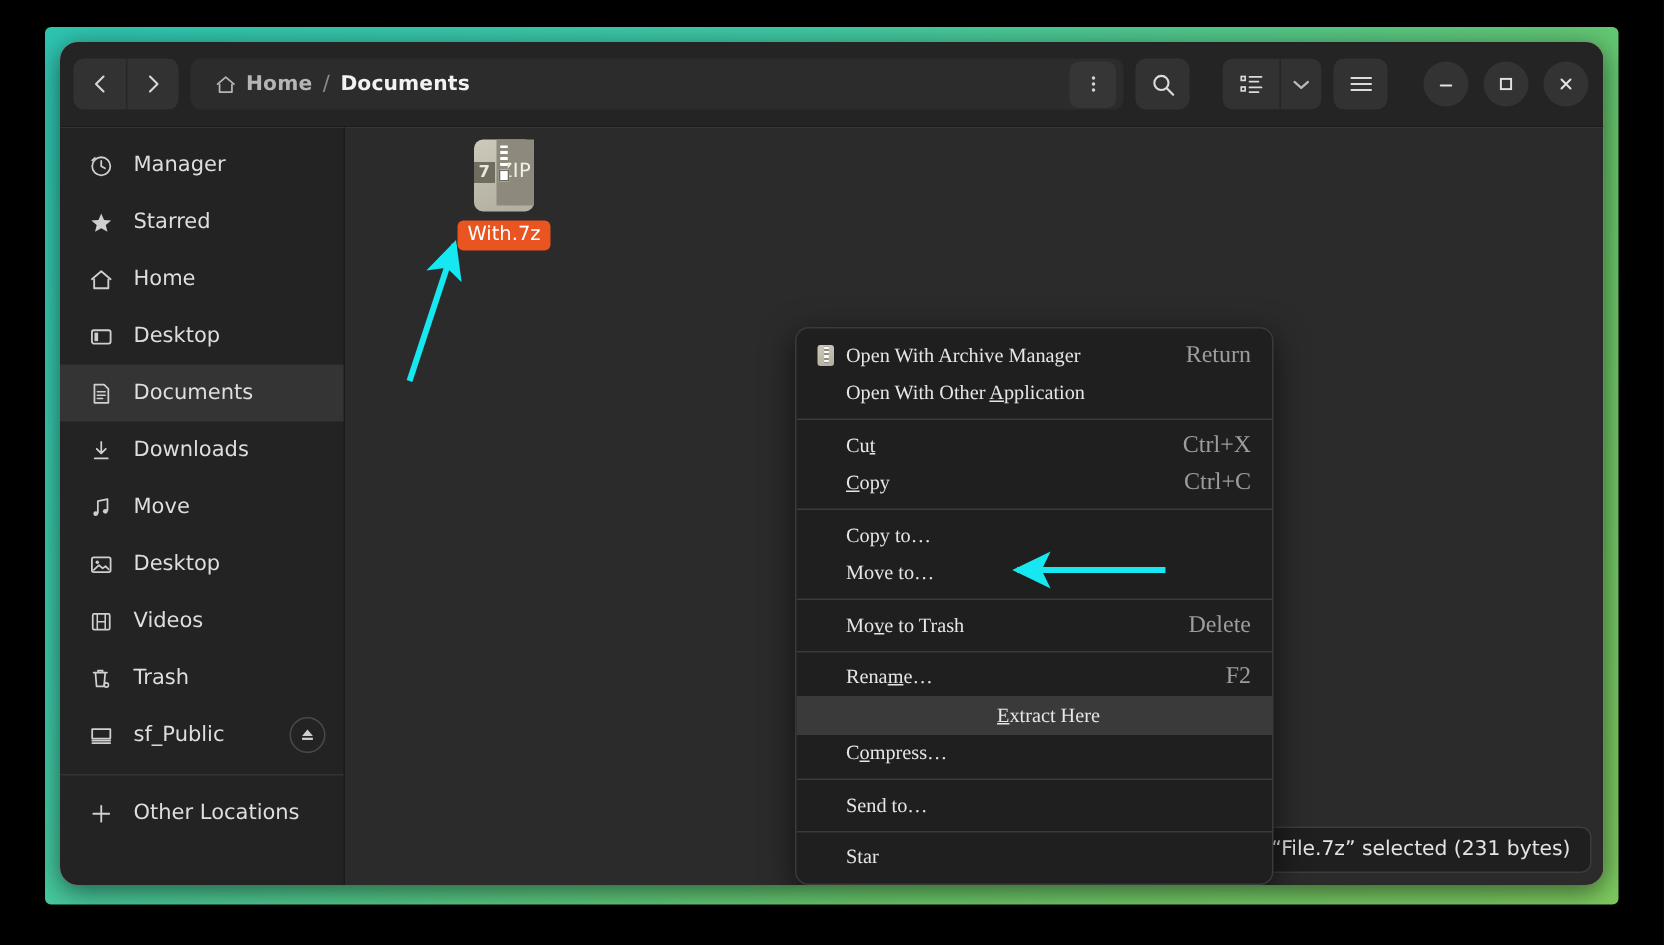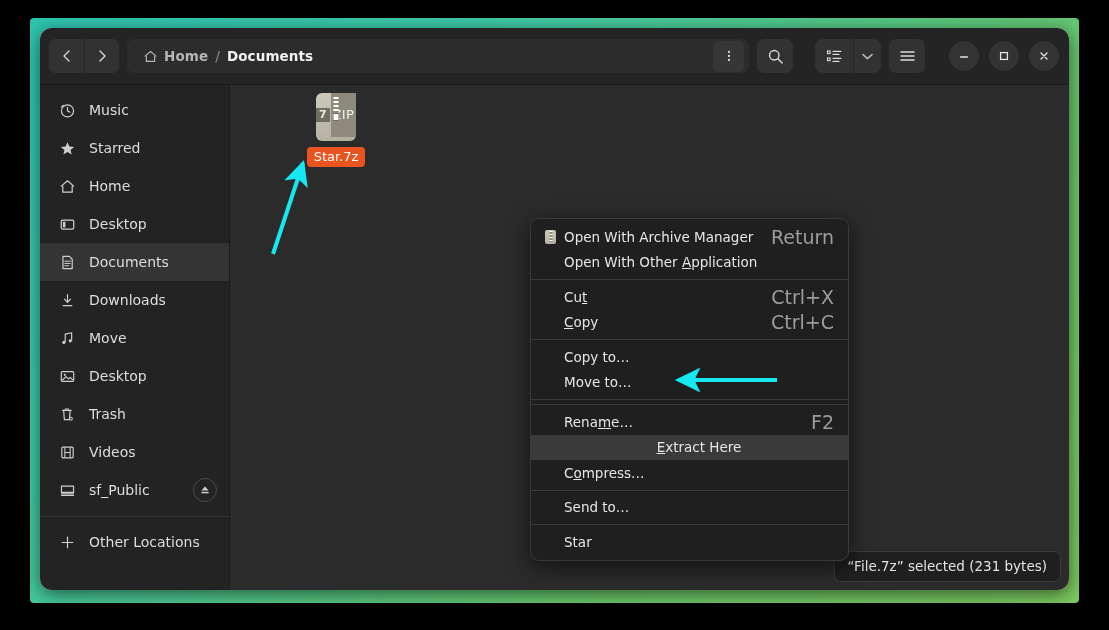--- a/index.html
+++ b/index.html
@@ -191,33 +191,34 @@
     position: absolute;
     left: 300px; top: 133px;
     width: 319px;
     background: #1f1f1f;
     border: 1px solid #3a3a3a;
     border-radius: 9px;
     padding: 5px 0;
     box-shadow: 0 6px 22px rgba(0,0,0,.6);
     z-index: 20;
     overflow: hidden;
+    font-family: Liberation Serif, serif;
   }
   .mi {
     display:flex; align-items:center;
     height: 25.5px;
     padding: 0 14px 0 14px;
     color: #e6e6e6; font-size: 13.5px;
     cursor: pointer;
     white-space: nowrap;
   }
   .mi.highlight { background:#3a3a3a;text-align:center; }
   .mi-icon { width: 19px; flex:none; display:flex; align-items:center; }
   .mi-lbl { flex:1; }
-  .mi-accel { color:#9d9d9d; font-size:19px; margin-left: 14px;}
+  .mi-accel { color:#9d9d9d; font-size:16px; margin-left: 14px;}
   .mi u { text-decoration: underline; }
   .mi-sep { height:1px; background:#3a3a3a; margin: 4px 0; }
   .mini-zip {
     width:11px;height:14px;border-radius:2px;
     background:linear-gradient(160deg,#cdcabc,#b2ae9f);
     position:relative;
   }
   .mini-zip::after{
     content:""; position:absolute; left:50%; top:1px; transform:translateX(-50%);
     width:3px;height:11px;
@@ -339,21 +340,21 @@
       <div id="sidebar">
 
         <div class="side-item">
           <span class="sico">
             <svg width="17" height="17" viewBox="0 0 18 18">
               <circle cx="9" cy="9.4" r="6.4" fill="none" stroke="#cfcfcf" stroke-width="1.25"></circle>
               <path d="M9 5.6 V9.4 L11.6 10.8" fill="none" stroke="#cfcfcf" stroke-width="1.25" stroke-linecap="round"></path>
               <path d="M2.6 5.2 L4.6 3.5" stroke="#cfcfcf" stroke-width="1.2" stroke-linecap="round"></path>
             </svg>
           </span>
-          <span class="side-label">Music</span>
+          <span class="side-label">Manager</span>
         </div>
 
         <div class="side-item">
           <span class="sico">
             <svg width="17" height="17" viewBox="0 0 18 18">
               <path d="M9 2.4 L11 7 L16 7.4 L12.2 10.6 L13.4 15.4 L9 12.8 L4.6 15.4 L5.8 10.6 L2 7.4 L7 7 Z" fill="#cfcfcf"></path>
             </svg>
           </span>
           <span class="side-label">Starred</span>
         </div>
@@ -411,43 +412,43 @@
 
         <div class="side-item">
           <span class="sico">
             <svg width="17" height="17" viewBox="0 0 18 18">
               <rect x="2.4" y="3.8" width="13.2" height="10.4" rx="1.3" fill="none" stroke="#cfcfcf" stroke-width="1.25"></rect>
               <circle cx="6.2" cy="7.2" r="1.2" fill="#cfcfcf"></circle>
               <path d="M3.4 13 L7.4 9.2 L10 11.6 L12 10 L14.6 12.6" fill="none" stroke="#cfcfcf" stroke-width="1.2" stroke-linejoin="round"></path>
             </svg>
           </span>
           <span class="side-label">Desktop</span>
+        </div>
+
+        <div class="side-item">
+          <span class="sico">
+            <svg width="17" height="17" viewBox="0 0 18 18">
+              <rect x="3" y="3.4" width="12" height="11.2" rx="1.1" fill="none" stroke="#cfcfcf" stroke-width="1.25"></rect>
+              <path d="M6.2 3.4 V14.6 M11.8 3.4 V14.6" stroke="#cfcfcf" stroke-width="1.1"></path>
+              <path d="M6.2 9 H11.8" stroke="#cfcfcf" stroke-width="1.1"></path>
+            </svg>
+          </span>
+          <span class="side-label">Videos</span>
         </div>
 
         <div class="side-item">
           <span class="sico">
             <svg width="17" height="17" viewBox="0 0 18 18">
               <path d="M3.6 4.6 H13" stroke="#cfcfcf" stroke-width="1.25" stroke-linecap="round"></path>
               <path d="M4.9 4.6 L5.7 14.4 H11 L11.8 4.6" fill="none" stroke="#cfcfcf" stroke-width="1.25" stroke-linejoin="round"></path>
               <path d="M6.8 4.6 V3.2 H9.9 V4.6" fill="none" stroke="#cfcfcf" stroke-width="1.2"></path>
               <circle cx="12.6" cy="13.4" r="1.5" fill="none" stroke="#cfcfcf" stroke-width="1.1"></circle>
             </svg>
           </span>
           <span class="side-label">Trash</span>
-        </div>
-
-        <div class="side-item">
-          <span class="sico">
-            <svg width="17" height="17" viewBox="0 0 18 18">
-              <rect x="3" y="3.4" width="12" height="11.2" rx="1.1" fill="none" stroke="#cfcfcf" stroke-width="1.25"></rect>
-              <path d="M6.2 3.4 V14.6 M11.8 3.4 V14.6" stroke="#cfcfcf" stroke-width="1.1"></path>
-              <path d="M6.2 9 H11.8" stroke="#cfcfcf" stroke-width="1.1"></path>
-            </svg>
-          </span>
-          <span class="side-label">Videos</span>
         </div>
 
         <div class="side-item">
           <span class="sico">
             <svg width="17" height="17" viewBox="0 0 18 18">
               <path d="M2.6 4.4 H15.4 V11 H2.6 Z" fill="none" stroke="#cfcfcf" stroke-width="1.25" stroke-linejoin="round"></path>
               <path d="M2.6 12.4 H15.4 M2.6 14.2 H15.4" stroke="#cfcfcf" stroke-width="1.15" stroke-linecap="round"></path>
             </svg>
           </span>
           <span class="side-label">sf_Public</span>
@@ -475,21 +476,21 @@
 
         <div id="fileitem">
           <div class="file-thumb">
             <div class="zipper"></div>
             <div class="zipper-pull"></div>
             <div class="sevenzip">
               <span class="sz-7">7</span>
               <span class="sz-zip">ZIP</span>
             </div>
           </div>
-          <div class="file-label">Star.7z</div>
+          <div class="file-label">With.7z</div>
         </div>
 
         <div id="ctxmenu">
             <div class="mi">
               <span class="mi-icon">
                 <span class="mini-zip"></span>
               </span>
               <span class="mi-lbl">Open With Archive Manager</span>
               <span class="mi-accel">Return</span>
             </div>
@@ -511,20 +512,25 @@
             <div class="mi-sep"></div>
             <div class="mi">
               <span class="mi-icon"></span>
               <span class="mi-lbl">Copy to…</span>
             </div>
             <div class="mi">
               <span class="mi-icon"></span>
               <span class="mi-lbl">Move to…</span>
             </div>
             <div class="mi-sep"></div>
+            <div class="mi">
+              <span class="mi-icon"></span>
+              <span class="mi-lbl">Mo<u>v</u>e to Trash</span>
+              <span class="mi-accel">Delete</span>
+            </div>
             <div class="mi-sep"></div>
             <div class="mi">
               <span class="mi-icon"></span>
               <span class="mi-lbl">Rena<u>m</u>e…</span>
               <span class="mi-accel">F2</span>
             </div>
             <div class="mi highlight">
               <span class="mi-icon"></span>
               <span class="mi-lbl"><u>E</u>xtract Here</span>
             </div>

